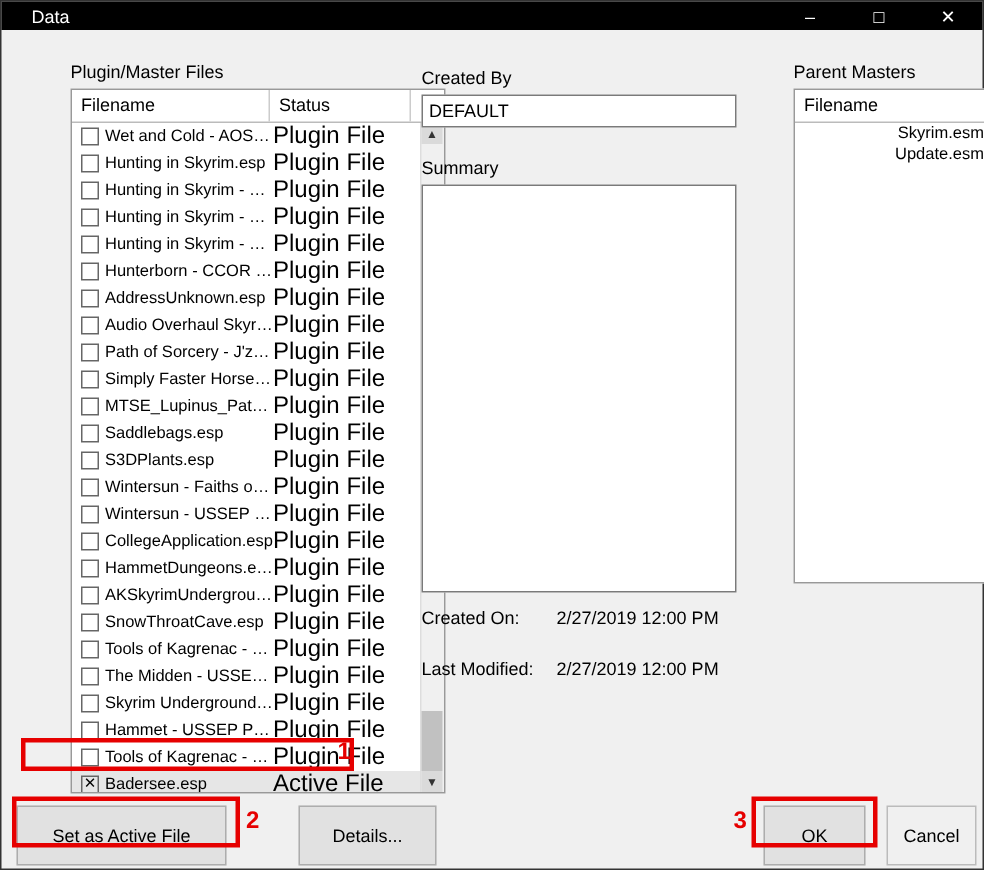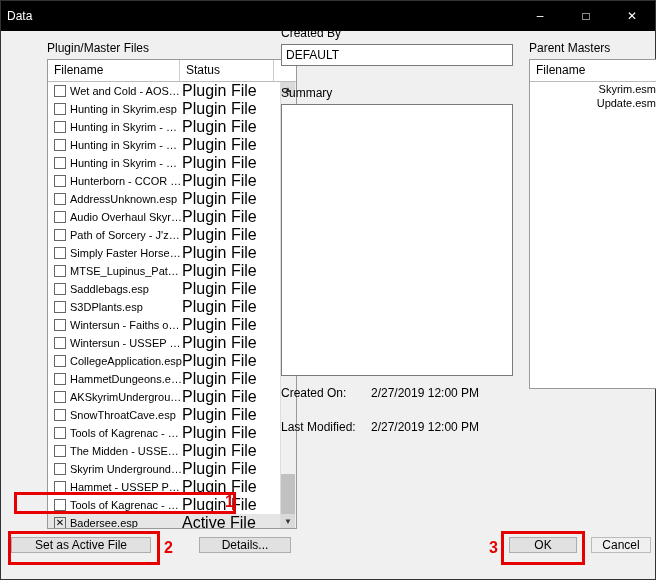--- a/index.html
+++ b/index.html
@@ -1,18 +1,18 @@
 <!DOCTYPE html>
 <html><head>
 <meta charset="utf-8">
 <style>
 * { box-sizing: border-box; margin: 0; padding: 0; font-family: "Segoe UI", Tahoma, sans-serif; font-size: 12px; }
 body { background: #000; width: 656px; height: 580px; position: relative; }
 .window { position: absolute; top: 0; left: 0; width: 656px; height: 580px; background: #f0f0f0; border: 1px solid #333; }
-.titlebar { height: 30px; background: #000; color: #fff; display: flex; align-items: center; padding-left: 6px; font-size: 13px; }
+.titlebar { height: 19px; background: #000; color: #fff; display: flex; align-items: center; padding-left: 20px; font-size: 13px; }
 .titlebar .spacer { flex: 1; }
 .titlebar .btn { width: 46px; height: 30px; display: flex; align-items: center; justify-content: center; color: #fff; }
 .lbl { font-size: 12px; margin-bottom: 4px; display: block; }
 .left-panel { position: absolute; left: 10px; top: 40px; width: 250px; padding-left: 36px; }
 .plugin-box { border: 1px solid #999; background: #fff; height: 470px; width: 250px; position: relative; overflow: hidden; }
 .plugin-header { display: flex; height: 22px; border-bottom: 1px solid #bbb; background: #fff; }
 .plugin-header div { padding: 3px 6px; border-right: 1px solid #ccc; font-size: 12px; }
 .col-filename { width: 132px; }
 .col-status { width: 94px; }
 .plugin-list { overflow-y: hidden; }
@@ -23,23 +23,23 @@
 .plugin-row .st { width: 90px; overflow: hidden; font-size: 16px; }
 .plugin-row.selected { background: #e6e6e6; }
 .plugin-row.selected .fn, .plugin-row.selected .st { font-weight: 400; }
 .scrollbar-stub { position: absolute; right: 0; top: 22px; bottom: 0; width: 16px; background: #f0f0f0; border-left: 1px solid #ddd; }
 .scrollbar-thumb { position: absolute; right: 1px; width: 14px; height: 40px; bottom: 14px; background: #c1c1c1; }
 .scrollbar-btn { position: absolute; width: 14px; height: 14px; right: 1px; background: #dadada; display:flex; align-items:center; justify-content:center; font-size:8px; color:#333;}
 .sb-up { top: 0; }
 .sb-dn { bottom: 0; }
 
 .btn-row { position: absolute; left: 10px; top: 536px; display: flex; gap: 48px; }
-.winbtn { height: 16px; background: #e1e1e1; border: 1px solid #adadad; padding: 0 20px; font-size: 12px; cursor: default; display:flex; align-items:center; justify-content:center; }
-
-.right-top { position: absolute; left: 280px; top: 25px; width: 232px; }
+.winbtn { height: 40px; background: #e1e1e1; border: 1px solid #adadad; padding: 0 20px; font-size: 12px; cursor: default; display:flex; align-items:center; justify-content:center; }
+
+.right-top { position: absolute; left: 280px; top: 44px; width: 210px; }
 .input-flat { width: 100%; height: 22px; border: 1px solid #7a7a7a; background: #fff; padding: 2px 4px; font-size: 12px; }
 .summary-box { width: 100%; height: 272px; border: 1px solid #7a7a7a; background: #fff; margin-top: 2px; }
 .meta-row { display: flex; font-size: 12px; margin-top: 20px; }
 .meta-row .k { width: 90px; }
 
 .parent-panel { position: absolute; left: 508px; top: 40px; width: 134px; padding-left: 20px; }
 .parent-box { border: 1px solid #999; background: #fff; height: 330px; width: 134px; position: relative; }
 .parent-header { height: 22px; border-bottom: 1px solid #bbb; padding: 3px 6px; font-size: 12px; }
 .parent-list div { padding: 1px 6px; font-size: 11px; text-align: right; }
 

